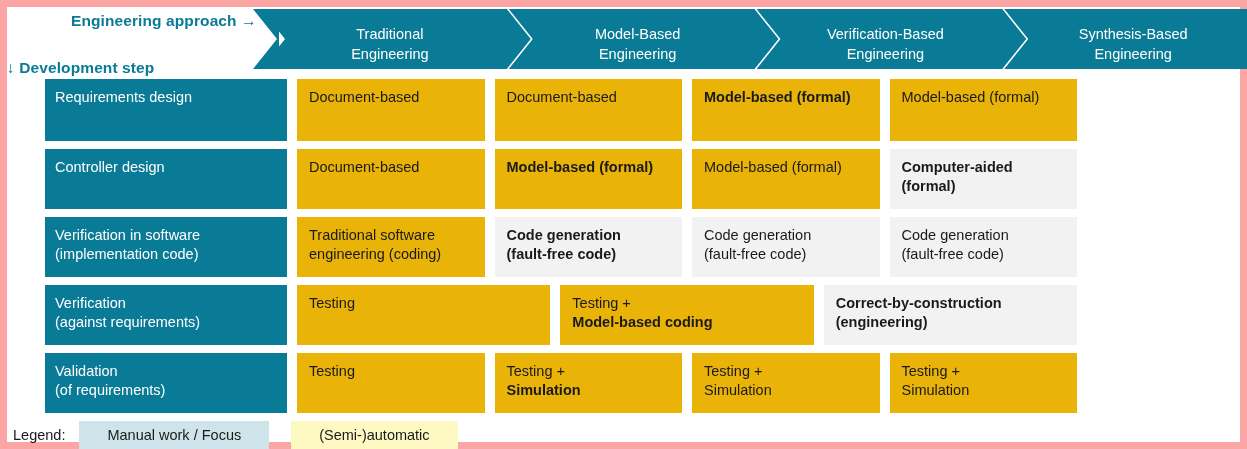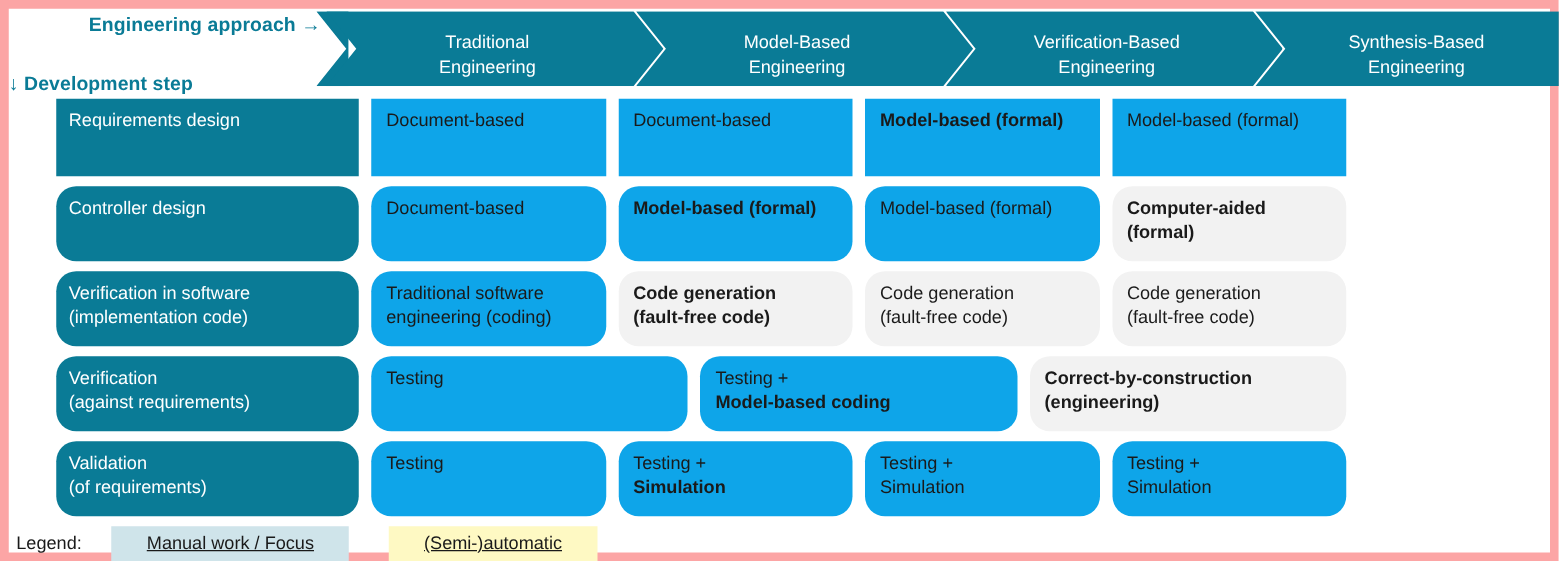--- a/index.html
+++ b/index.html
@@ -104,52 +104,51 @@
     box-sizing: border-box;
   }
   .cell {
     flex: 1 1 0;
     font-size: 14.5px;
     line-height: 1.33;
     padding: 9px 12px 0 12px;
     box-sizing: border-box;
     color: #1a1a1a;
   }
-  .cell.manual  { background: #0ea5e9; }
+  .cell.manual  { background: #eab308; }
   .cell.auto    { background: #f2f2f2; }
   .cell .ln { display: block; }
   .cell .ln.bold { font-weight: bold; }
 
   .h-tall  { height: 62px; }
-  .h-std   { height: 60px; border-radius: 16px; }
+  .h-std   { height: 60px; }
 
   
   #legend {
     position: absolute;
     left: 6px;
     top: 414px;
     display: flex;
     align-items: center;
-    gap: 10px;
+    gap: 0px;
     font-size: 14.5px;
   }
   #legend-label {
     padding-right: 14px;
     color: #1a1a1a;
   }
   .legend-swatch {
     height: 28px;
     display: flex;
     align-items: center;
     justify-content: center;
     font-size: 14.5px;
     color: #1a1a1a;
     box-sizing: border-box;
     padding: 0 28px;
-    text-decoration: underline;
   }
   #legend-manual {
     background: #cfe4ea;
     min-width: 182px;
   }
   #legend-auto {
     background: #fef9c3;
     min-width: 160px;
     margin-left: 22px;
   }

